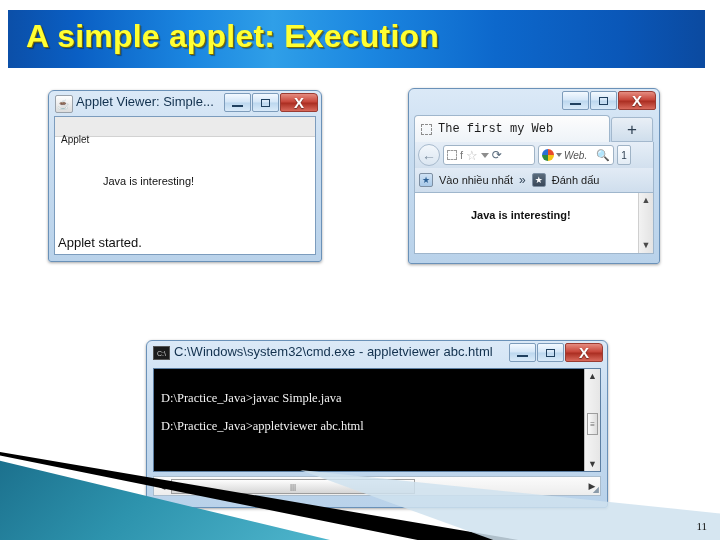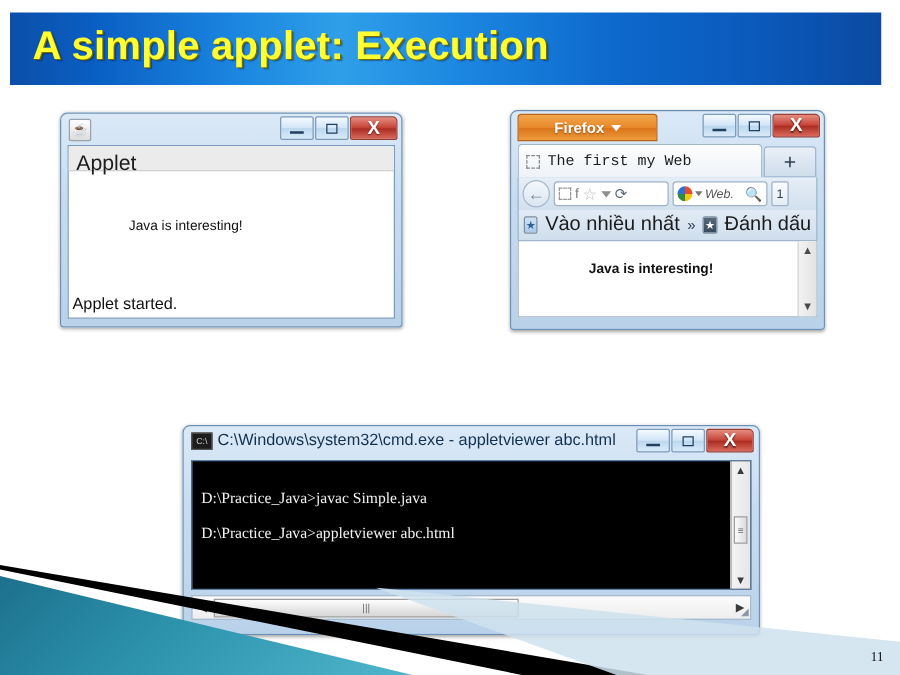--- a/index.html
+++ b/index.html
@@ -66,21 +66,21 @@
   }
   #applet-client{
     position:absolute;left:6px;top:26px;right:6px;bottom:7px;
     background:#ffffff;border:1px solid #7c9cbd;box-sizing:border-box;
   }
   #applet-menubar{
     position:absolute;left:0;right:0;top:0;height:19px;
     background:#ebebeb;border-bottom:1px solid #d2d2d2;
   }
   #applet-menu-label{
-    position:absolute;left:6px;top:4px;font-size:17px;color:#1c1c1c;
+    position:absolute;left:6px;top:17px;font-size:10px;color:#1c1c1c;
   }
   #applet-canvas-text{
     position:absolute;left:48px;top:58px;font-size:11px;color:#111;
     white-space:nowrap;
   }
   #applet-status{
     position:absolute;left:3px;bottom:4px;font-size:13px;color:#111;
     white-space:nowrap;
   }
 
@@ -169,21 +169,21 @@
     border-left:1px solid #9fb6cc;border-right:1px solid #9fb6cc;
     display:flex;align-items:center;gap:6px;padding:0 4px;box-sizing:border-box;
   }
   .bm-ic{
     width:14px;height:14px;border:1px solid #7d8fa3;border-radius:2px;
     display:flex;align-items:center;justify-content:center;font-size:9px;
     box-sizing:border-box;
   }
   #bm-ic1{background:linear-gradient(180deg,#cfe2f5,#a9c9e8);color:#2c5f93;}
   #bm-ic2{background:linear-gradient(180deg,#5a6b7c,#39485a);color:#ffffff;}
-  .bm-label{font-size:16px;color:#1b1b1b;white-space:nowrap;}
+  .bm-label{font-size:11px;color:#1b1b1b;white-space:nowrap;}
   #bm-chev{font-size:12px;color:#33465a;}
   #ff-content{
     position:absolute;left:6px;right:6px;top:104px;bottom:10px;
     background:#ffffff;border:1px solid #9fb6cc;box-sizing:border-box;
   }
   #ff-page-text{
     position:absolute;left:56px;top:16px;
     font-size:11px;font-weight:bold;color:#111;white-space:nowrap;
   }
   #ff-vscroll{
@@ -270,20 +270,21 @@
 
 <div id="banner">
   <div id="banner-title">A simple applet: Execution</div>
 </div>
 
 <div class="win" id="applet-win">
   <div class="win-frame"></div>
 
   <div class="titlebar">
     <div id="applet-java-icon">☕</div>
+    <div class="title-text">Applet Viewer: Simple...</div>
     <div class="wbtns" style="right:4px;">
       <div class="wbtn">
           <span class="bar"></span>
         </div>
       <div class="wbtn">
           <span class="sq"></span>
         </div>
       <div class="wbtn close">X</div>
     </div>
   </div>
@@ -294,24 +295,20 @@
     </div>
     <div id="applet-canvas-text">Java is interesting!</div>
     <div id="applet-status">Applet started.</div>
   </div>
 </div>
 
 <div class="win" id="ff-win">
   <div class="win-frame"></div>
 
   <div class="titlebar">
-    <div id="ff-button">
-      <span id="ff-button-label">Firefox</span>
-      <span id="ff-caret"></span>
-    </div>
     <div class="wbtns" style="right:4px;">
       <div class="wbtn">
           <span class="bar"></span>
         </div>
       <div class="wbtn">
           <span class="sq"></span>
         </div>
       <div class="wbtn close">X</div>
     </div>
   </div>

